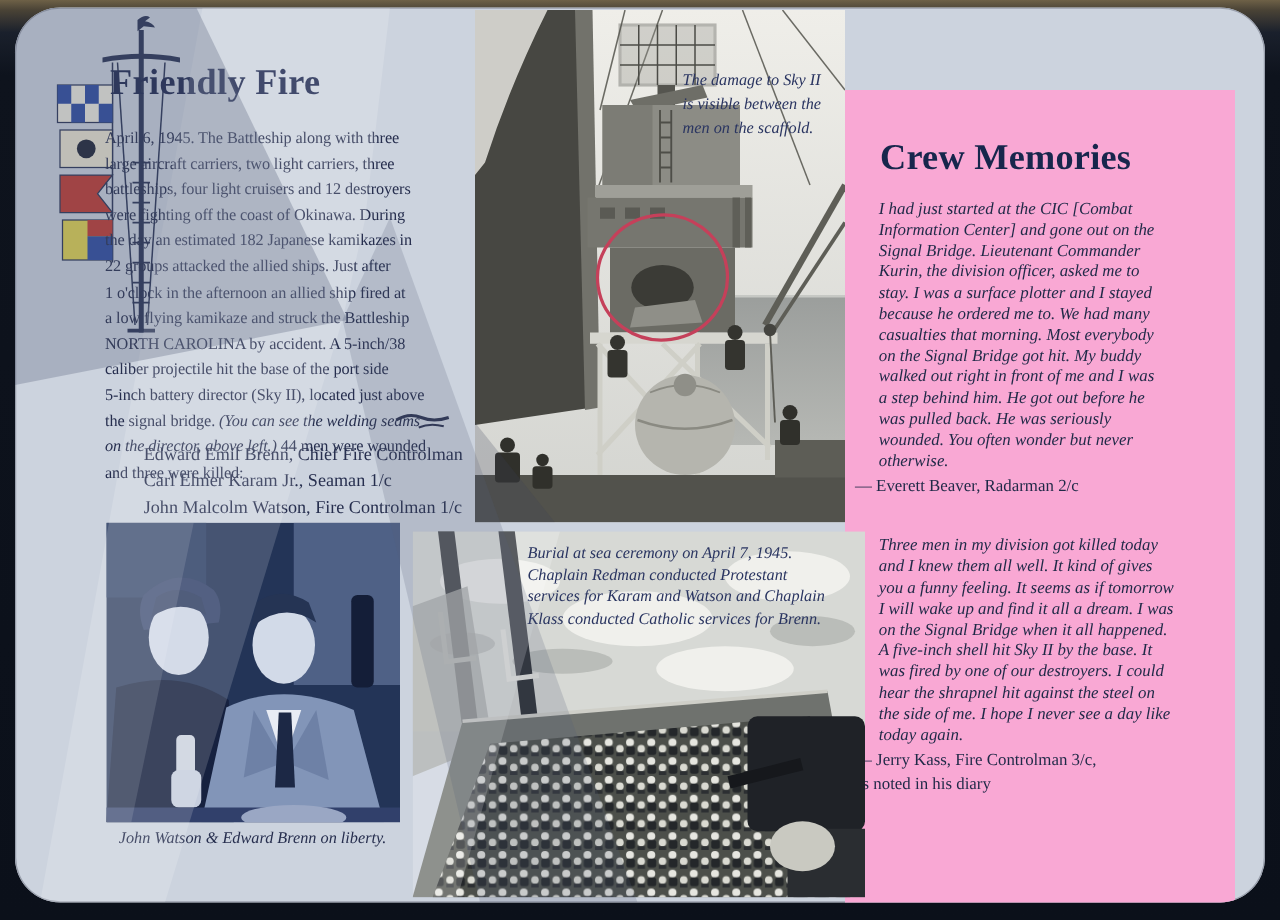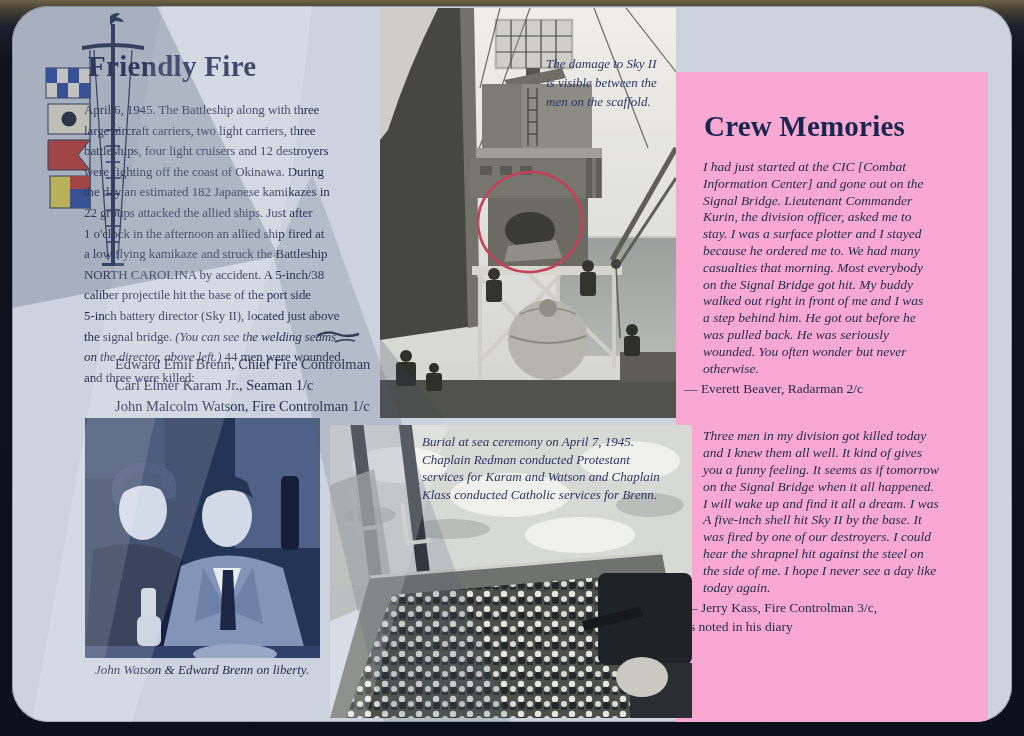--- a/index.html
+++ b/index.html
@@ -268,22 +268,22 @@
           <div>a step behind him. He got out before he</div>
           <div>was pulled back. He was seriously</div>
           <div>wounded. You often wonder but never</div>
           <div>otherwise.</div>
         </div>
       <div class="attr">— Everett Beaver, Radarman 2/c</div>
       <div class="quote q2">
           <div>Three men in my division got killed today</div>
           <div>and I knew them all well. It kind of gives</div>
           <div>you a funny feeling. It seems as if tomorrow</div>
+          <div>I will wake up and find it all a dream. I was</div>
           <div>on the Signal Bridge when it all happened.</div>
-          <div>I will wake up and find it all a dream. I was</div>
           <div>A five-inch shell hit Sky II by the base. It</div>
           <div>was fired by one of our destroyers. I could</div>
           <div>hear the shrapnel hit against the steel on</div>
           <div>the side of me. I hope I never see a day like</div>
           <div>today again.</div>
         </div>
       <div class="attr">— Jerry Kass, Fire Controlman 3/c,</div>
       <div class="attr attr2">as noted in his diary</div>
     </div>
 

